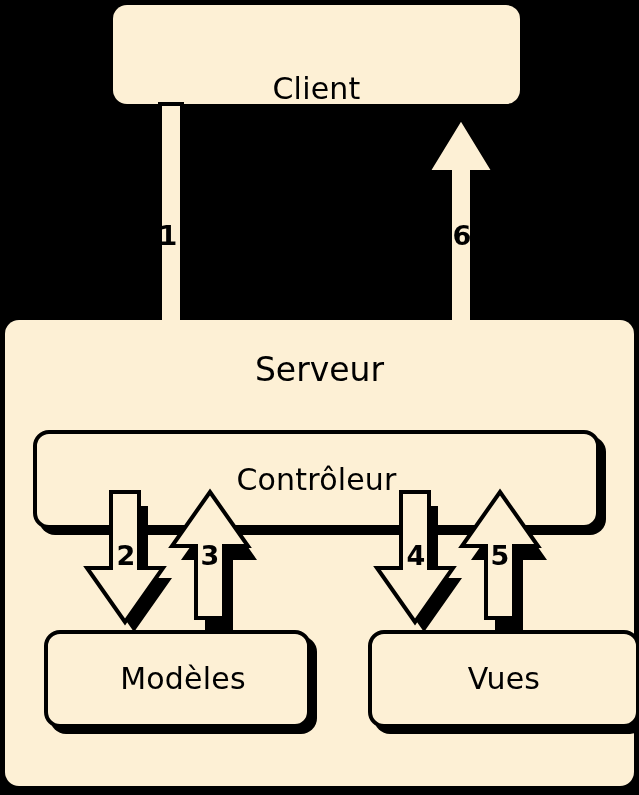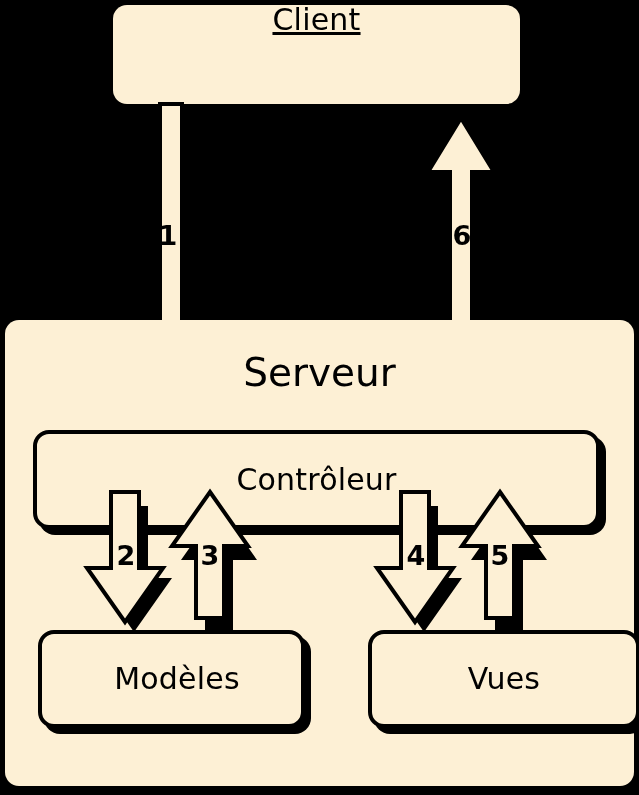--- a/index.html
+++ b/index.html
@@ -13,25 +13,24 @@
     height: 795px;
     background: #000000;
     overflow: hidden;
     font-family: "DejaVu Sans", sans-serif;
   }
   .box {
     position: absolute;
     box-sizing: border-box;
     background: #FDF0D5;
     display: flex;
-    align-items: flex-start;
+    align-items: flex-end;
     justify-content: center;
     color: #000000;
     text-align: center;
-    text-decoration: underline;
   }
   .box-label {
     font-size: 30px;
     line-height: 1;
     color: #000000;
     letter-spacing: 0.2px;
   }
   
   #client-box {
     left: 113px;
@@ -50,21 +49,21 @@
     border-radius: 14px;
     border: none;
     display: block;
   }
   #server-label {
     position: absolute;
     left: 0;
     top: 30px;
     width: 629px;
     text-align: center;
-    font-size: 39px;
+    font-size: 33px;
     color: #000000;
   }
   
   .inner-box {
     position: absolute;
     box-sizing: border-box;
     background: #FDF0D5;
     border: 4px solid #000000;
     border-radius: 16px;
     box-shadow: 6px 6px 0 0 #000000;
@@ -73,21 +72,21 @@
     justify-content: center;
   }
   #controller-box {
     left: 33px;
     top: 386px;
     width: 567px;
     height: 99px;
     margin-top: 44px;
   }
   #models-box {
-    left: 38px;
+    left: 44px;
     top: 630px;
     width: 267px;
     height: 98px;
     padding-left: 11px;
   }
   #views-box {
     left: 328px;
     top: 630px;
     width: 272px;
     height: 98px;

